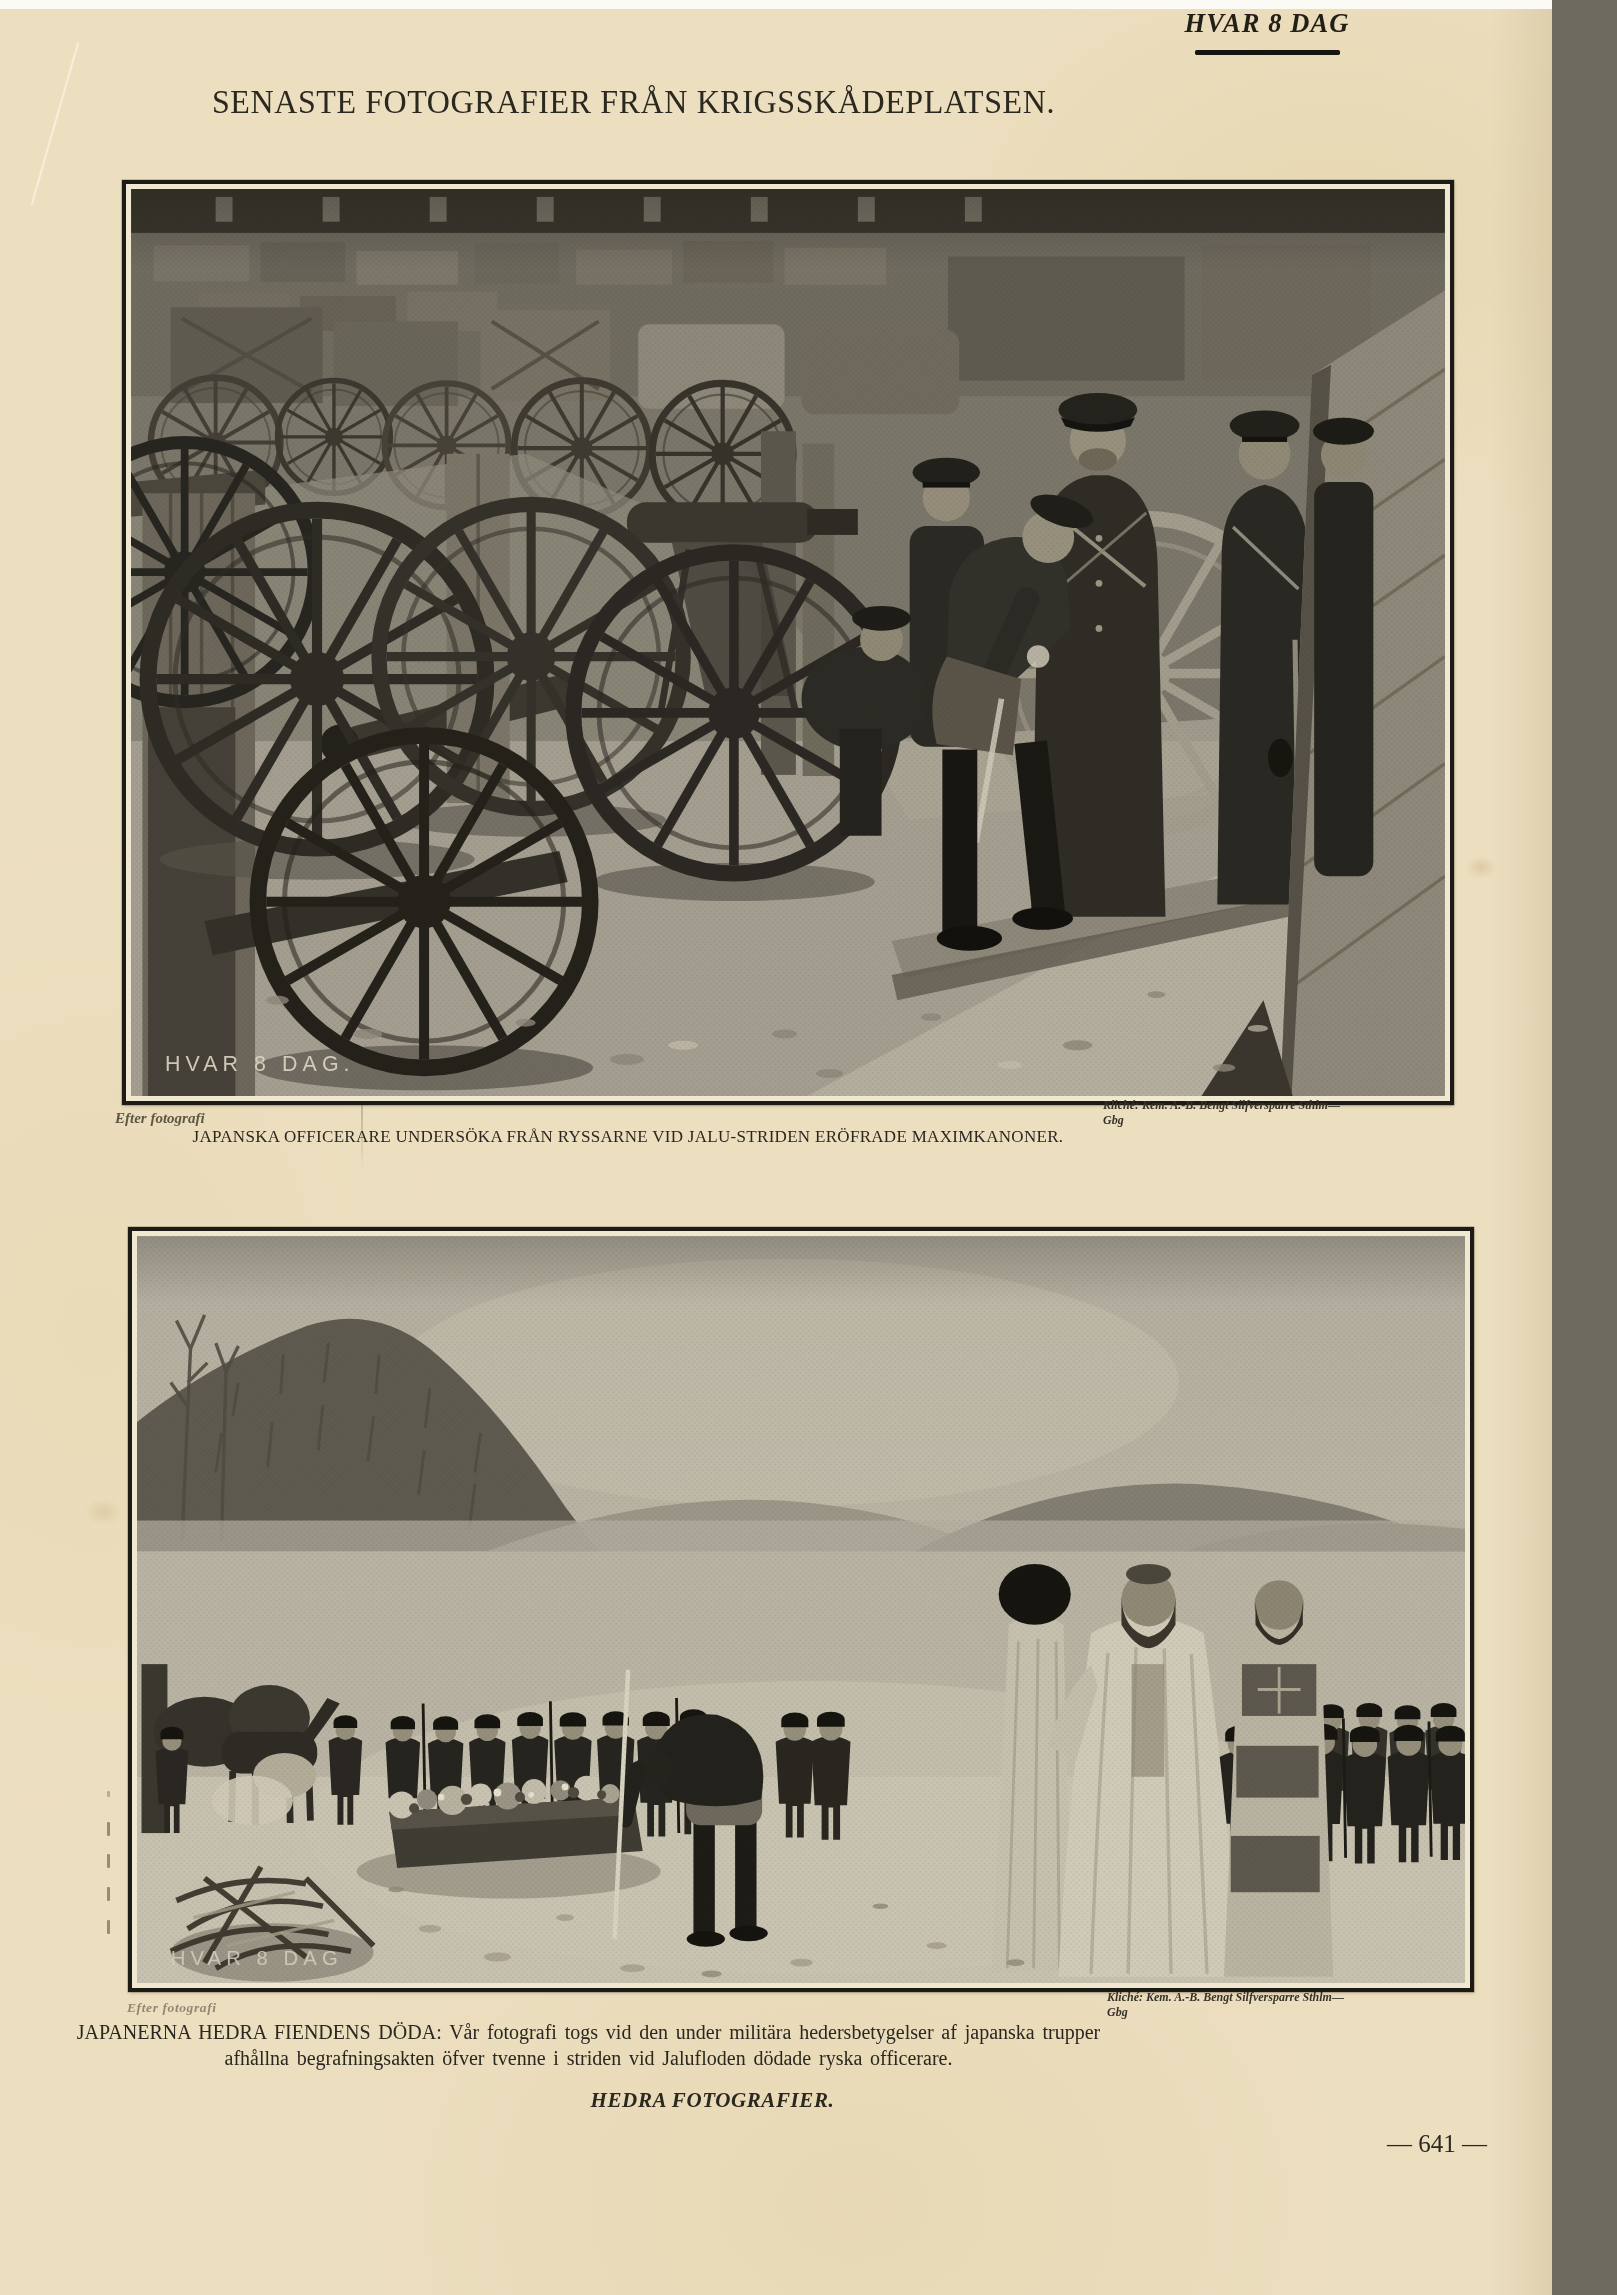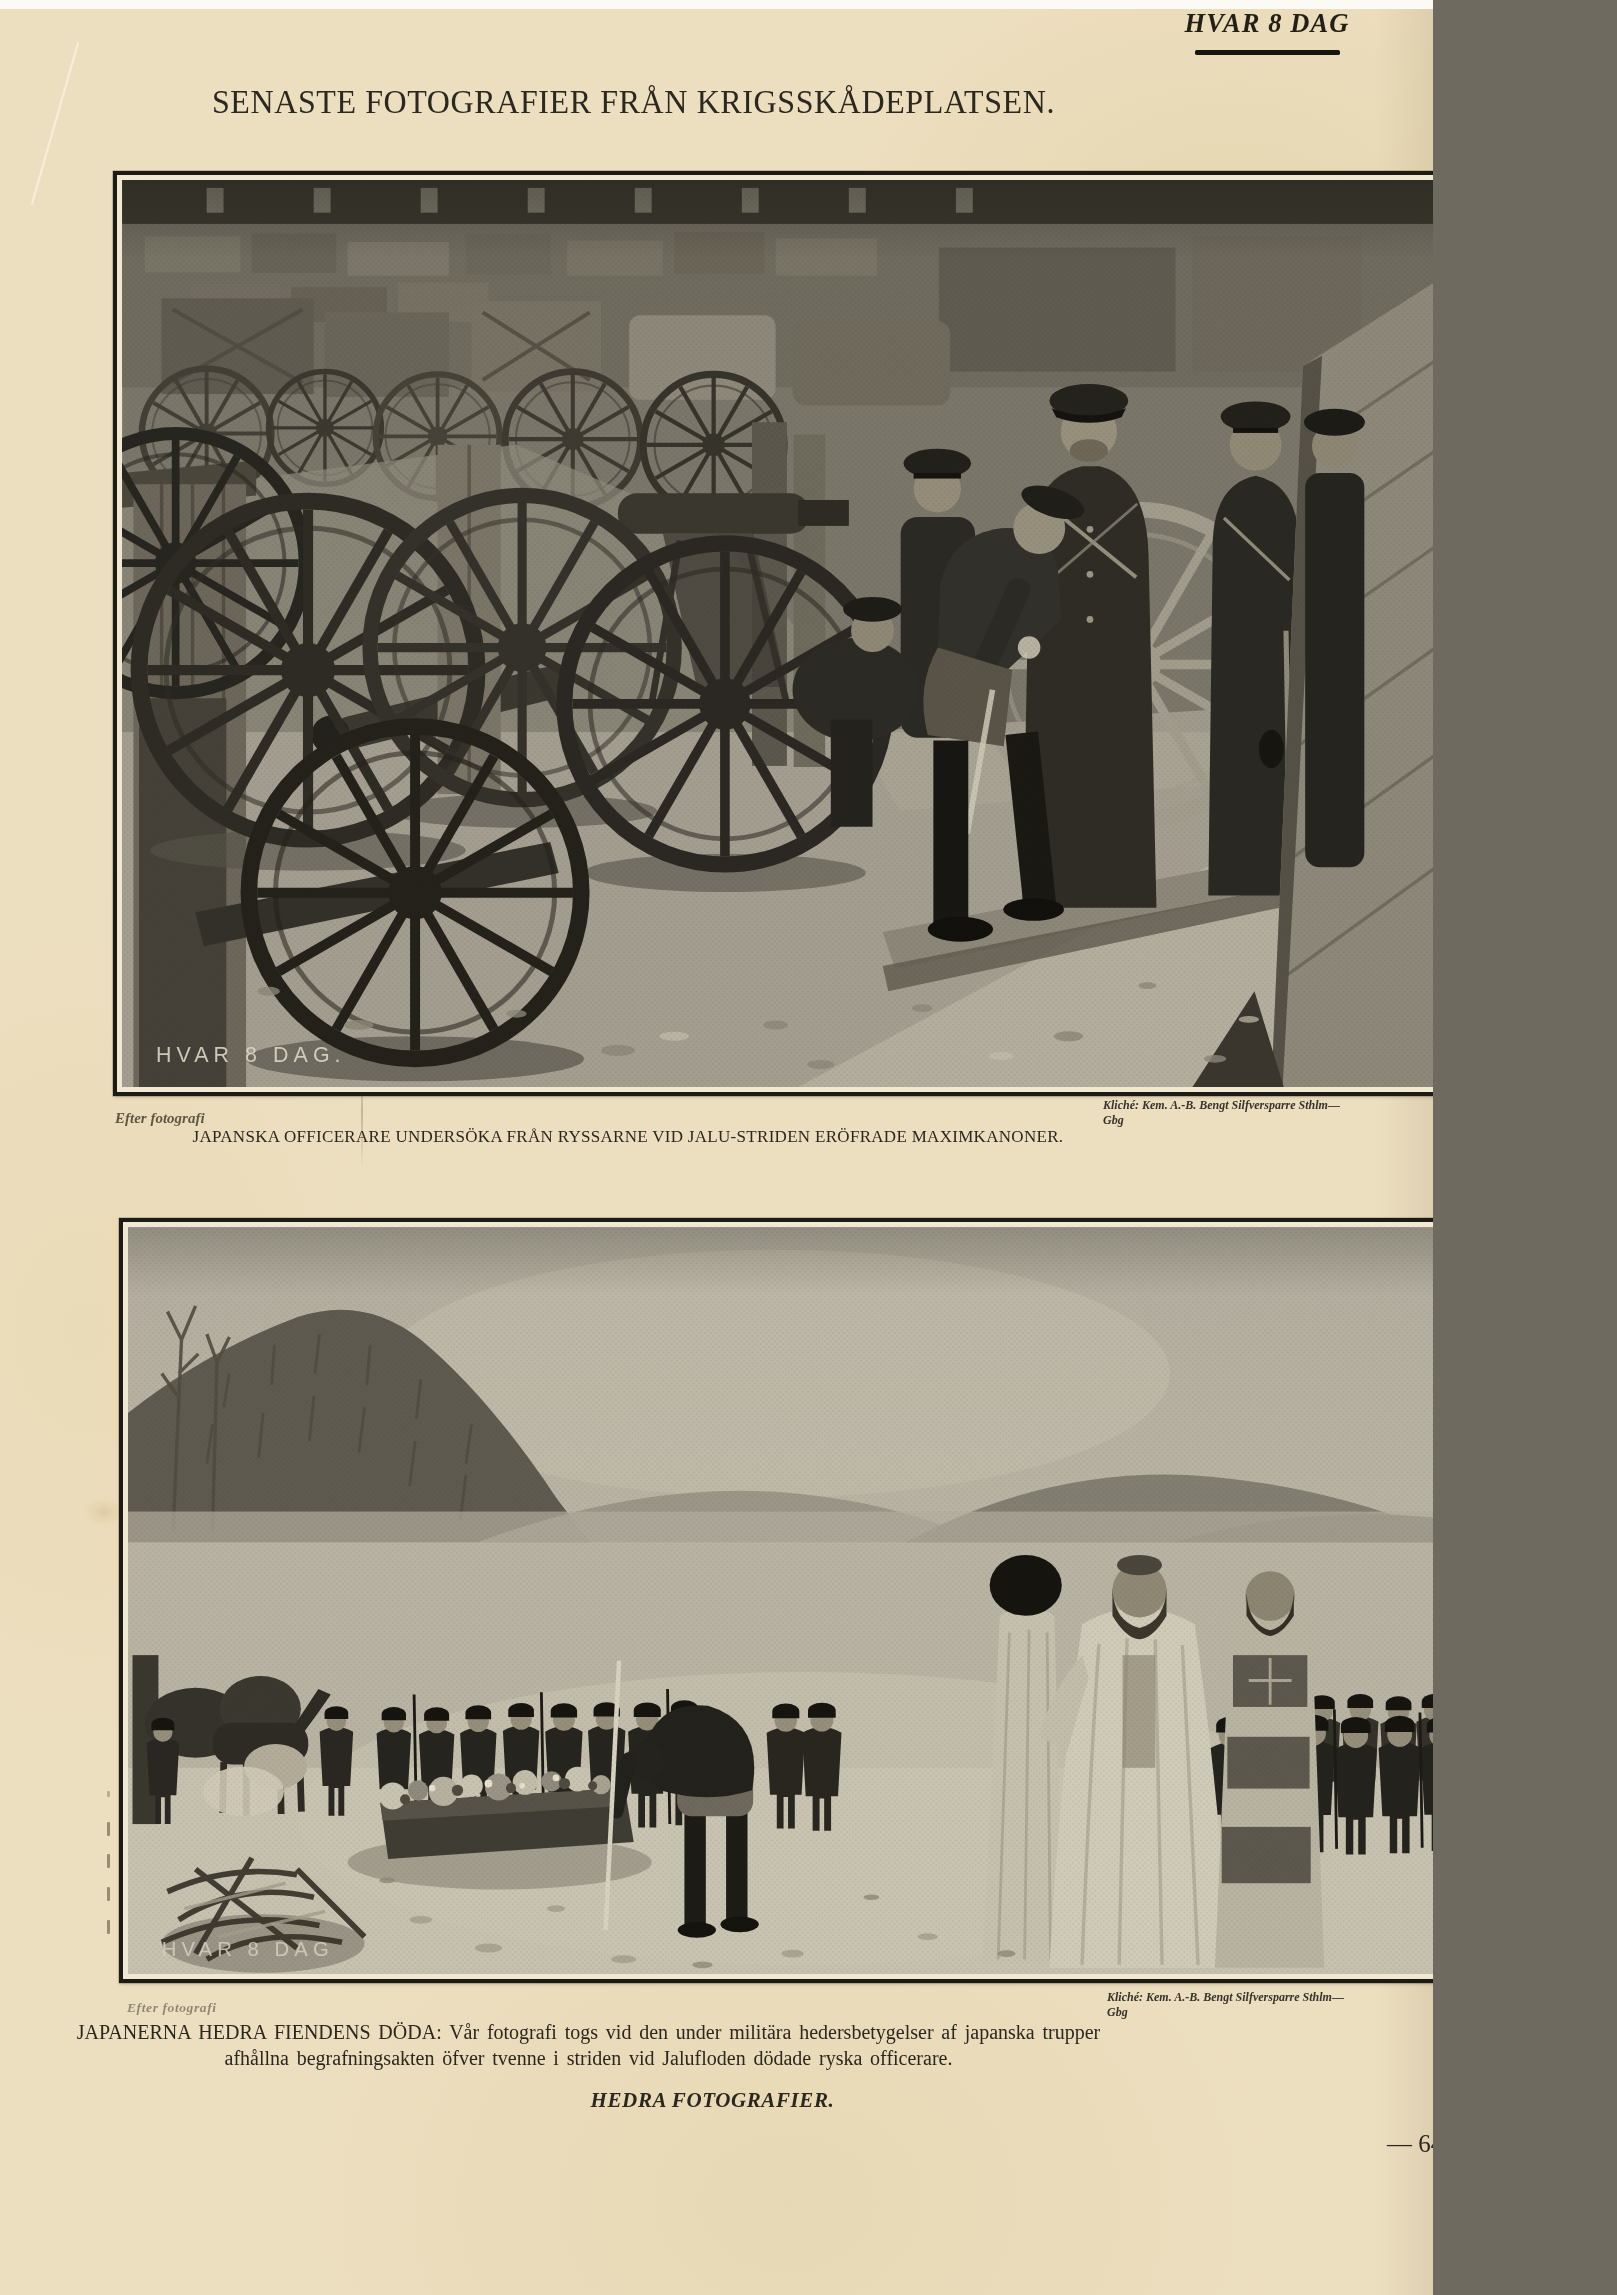--- a/index.html
+++ b/index.html
@@ -1,17 +1,17 @@
 <!DOCTYPE html>
 <html style="font-size:9px"><head>
 <meta charset="utf-8">
 <style>
   html,body{margin:0;padding:0;background:#6e6a60;}
   .page{
-    position:relative;width:1433px;height:2295px;overflow:hidden;
+    position:relative;width:1552px;height:2295px;overflow:hidden;
     font-family:"Liberation Serif",serif;color:#26231c;
     background:
       radial-gradient(732px 507px at 86% 10%, rgba(213,184,122,.20), transparent 62%),
       radial-gradient(620px 845px at 6% 58%, rgba(223,198,142,.16), transparent 60%),
       radial-gradient(958px 732px at 55% 96%, rgba(206,176,114,.14), transparent 60%),
       linear-gradient(to left, rgba(120,95,50,.12), transparent 4%),
       #ecdfc0;
   }
   .scan-top{position:absolute;left:0;top:0;width:100%;height:9px;background:#fbfaf4;}
   .edge-line{position:absolute;left:1605px;top:0;width:1.1px;height:192px;background:rgba(105,88,55,.35);}
@@ -27,21 +27,21 @@
   }
   .masthead-rule{position:absolute;left:1195px;top:50px;width:145px;height:5px;background:#17150f;border-radius:1.7px;}
 
   .headline{
     position:absolute;left:0;top:83px;width:1267px;margin:0;text-align:center;
     font-weight:normal;font-size:32px;letter-spacing:0.6px;color:#2b2820;
     transform:scaleY(1.06);
   }
 
   .photo-frame{
-    position:absolute;box-sizing:border-box;margin:0;
+    position:absolute;box-sizing:border-box;margin:9px;
     border:4px solid #1d1b15;background:#f1e8d2;padding:5px;
     box-shadow:0 0 0 0.6px rgba(70,58,35,.35), 1.1px 1.7px 3.4px rgba(60,48,25,.25);
   }
   .frame1{left:113px;top:171px;width:1332px;height:925px;}
   .frame2{left:119px;top:1218px;width:1346px;height:765px;}
   .photo-frame svg{display:block;}
 
   .efter{position:absolute;font-style:italic;color:#46402f;font-family:Liberation Serif, serif;}
   .efter1{left:115px;top:1110px;font-size:15px;font-weight:bold;opacity:.85;}
   .efter2{left:127px;top:2000px;font-size:13.5px;font-weight:bold;opacity:.55;letter-spacing:0.6px;}

